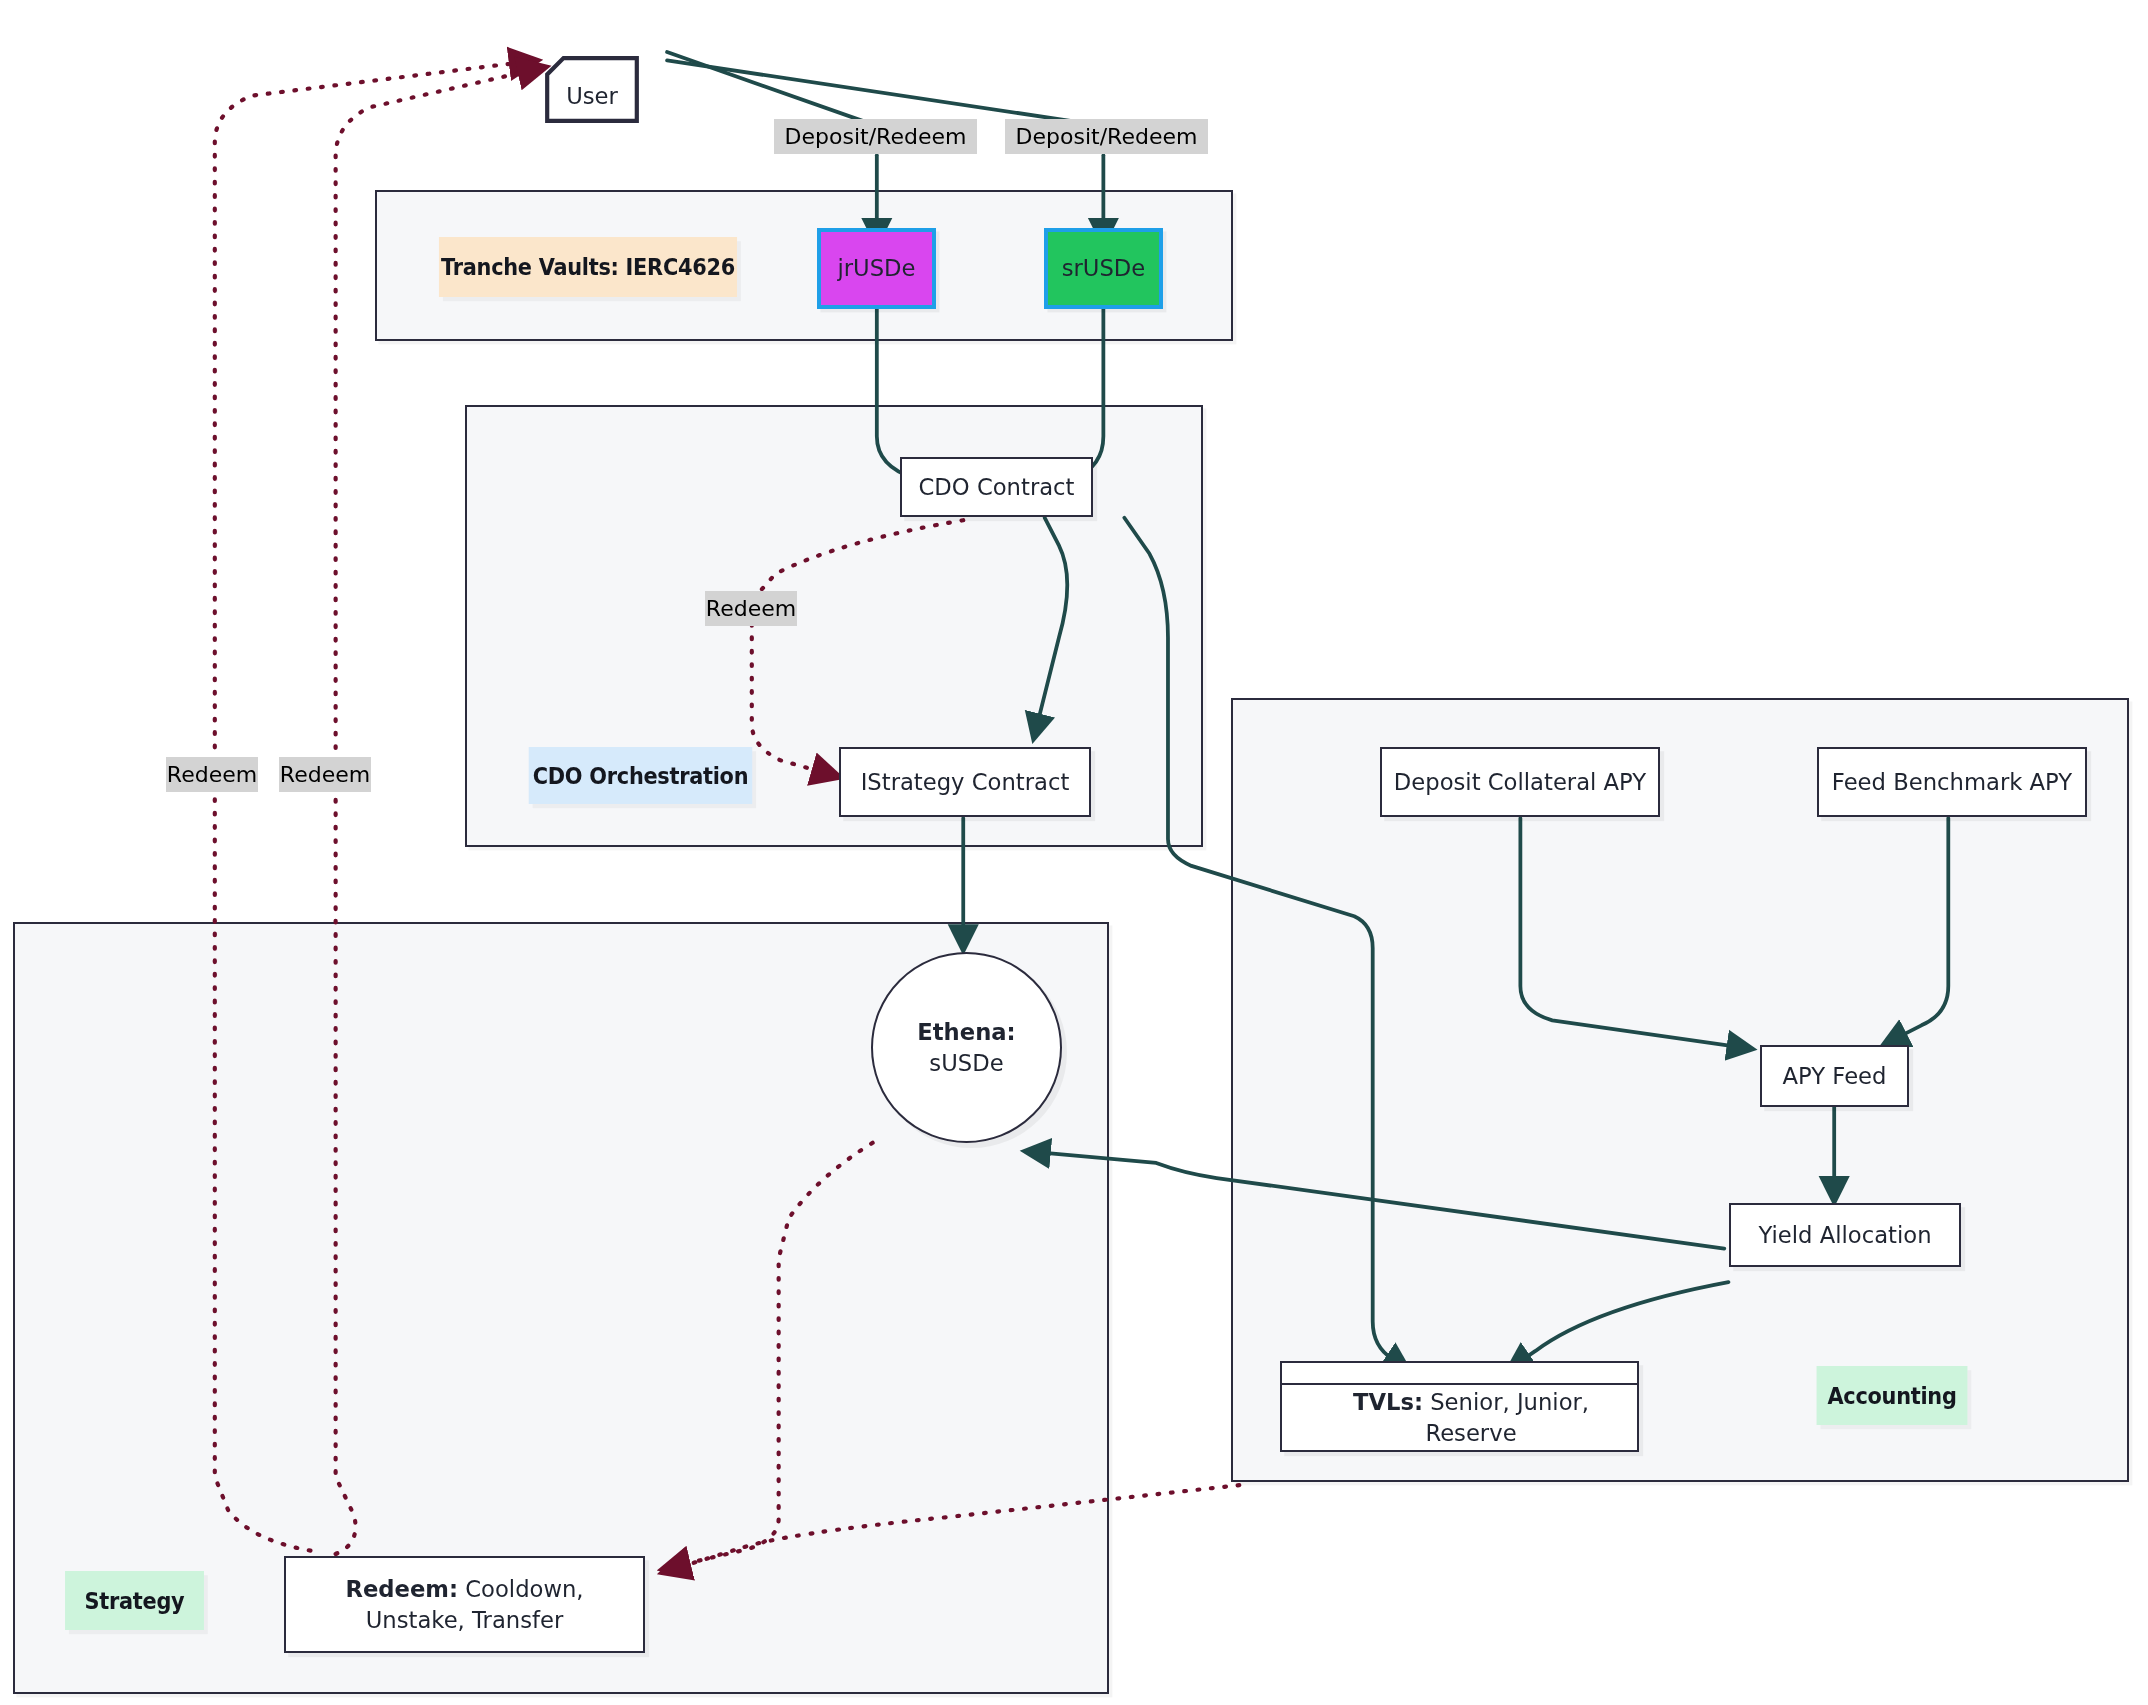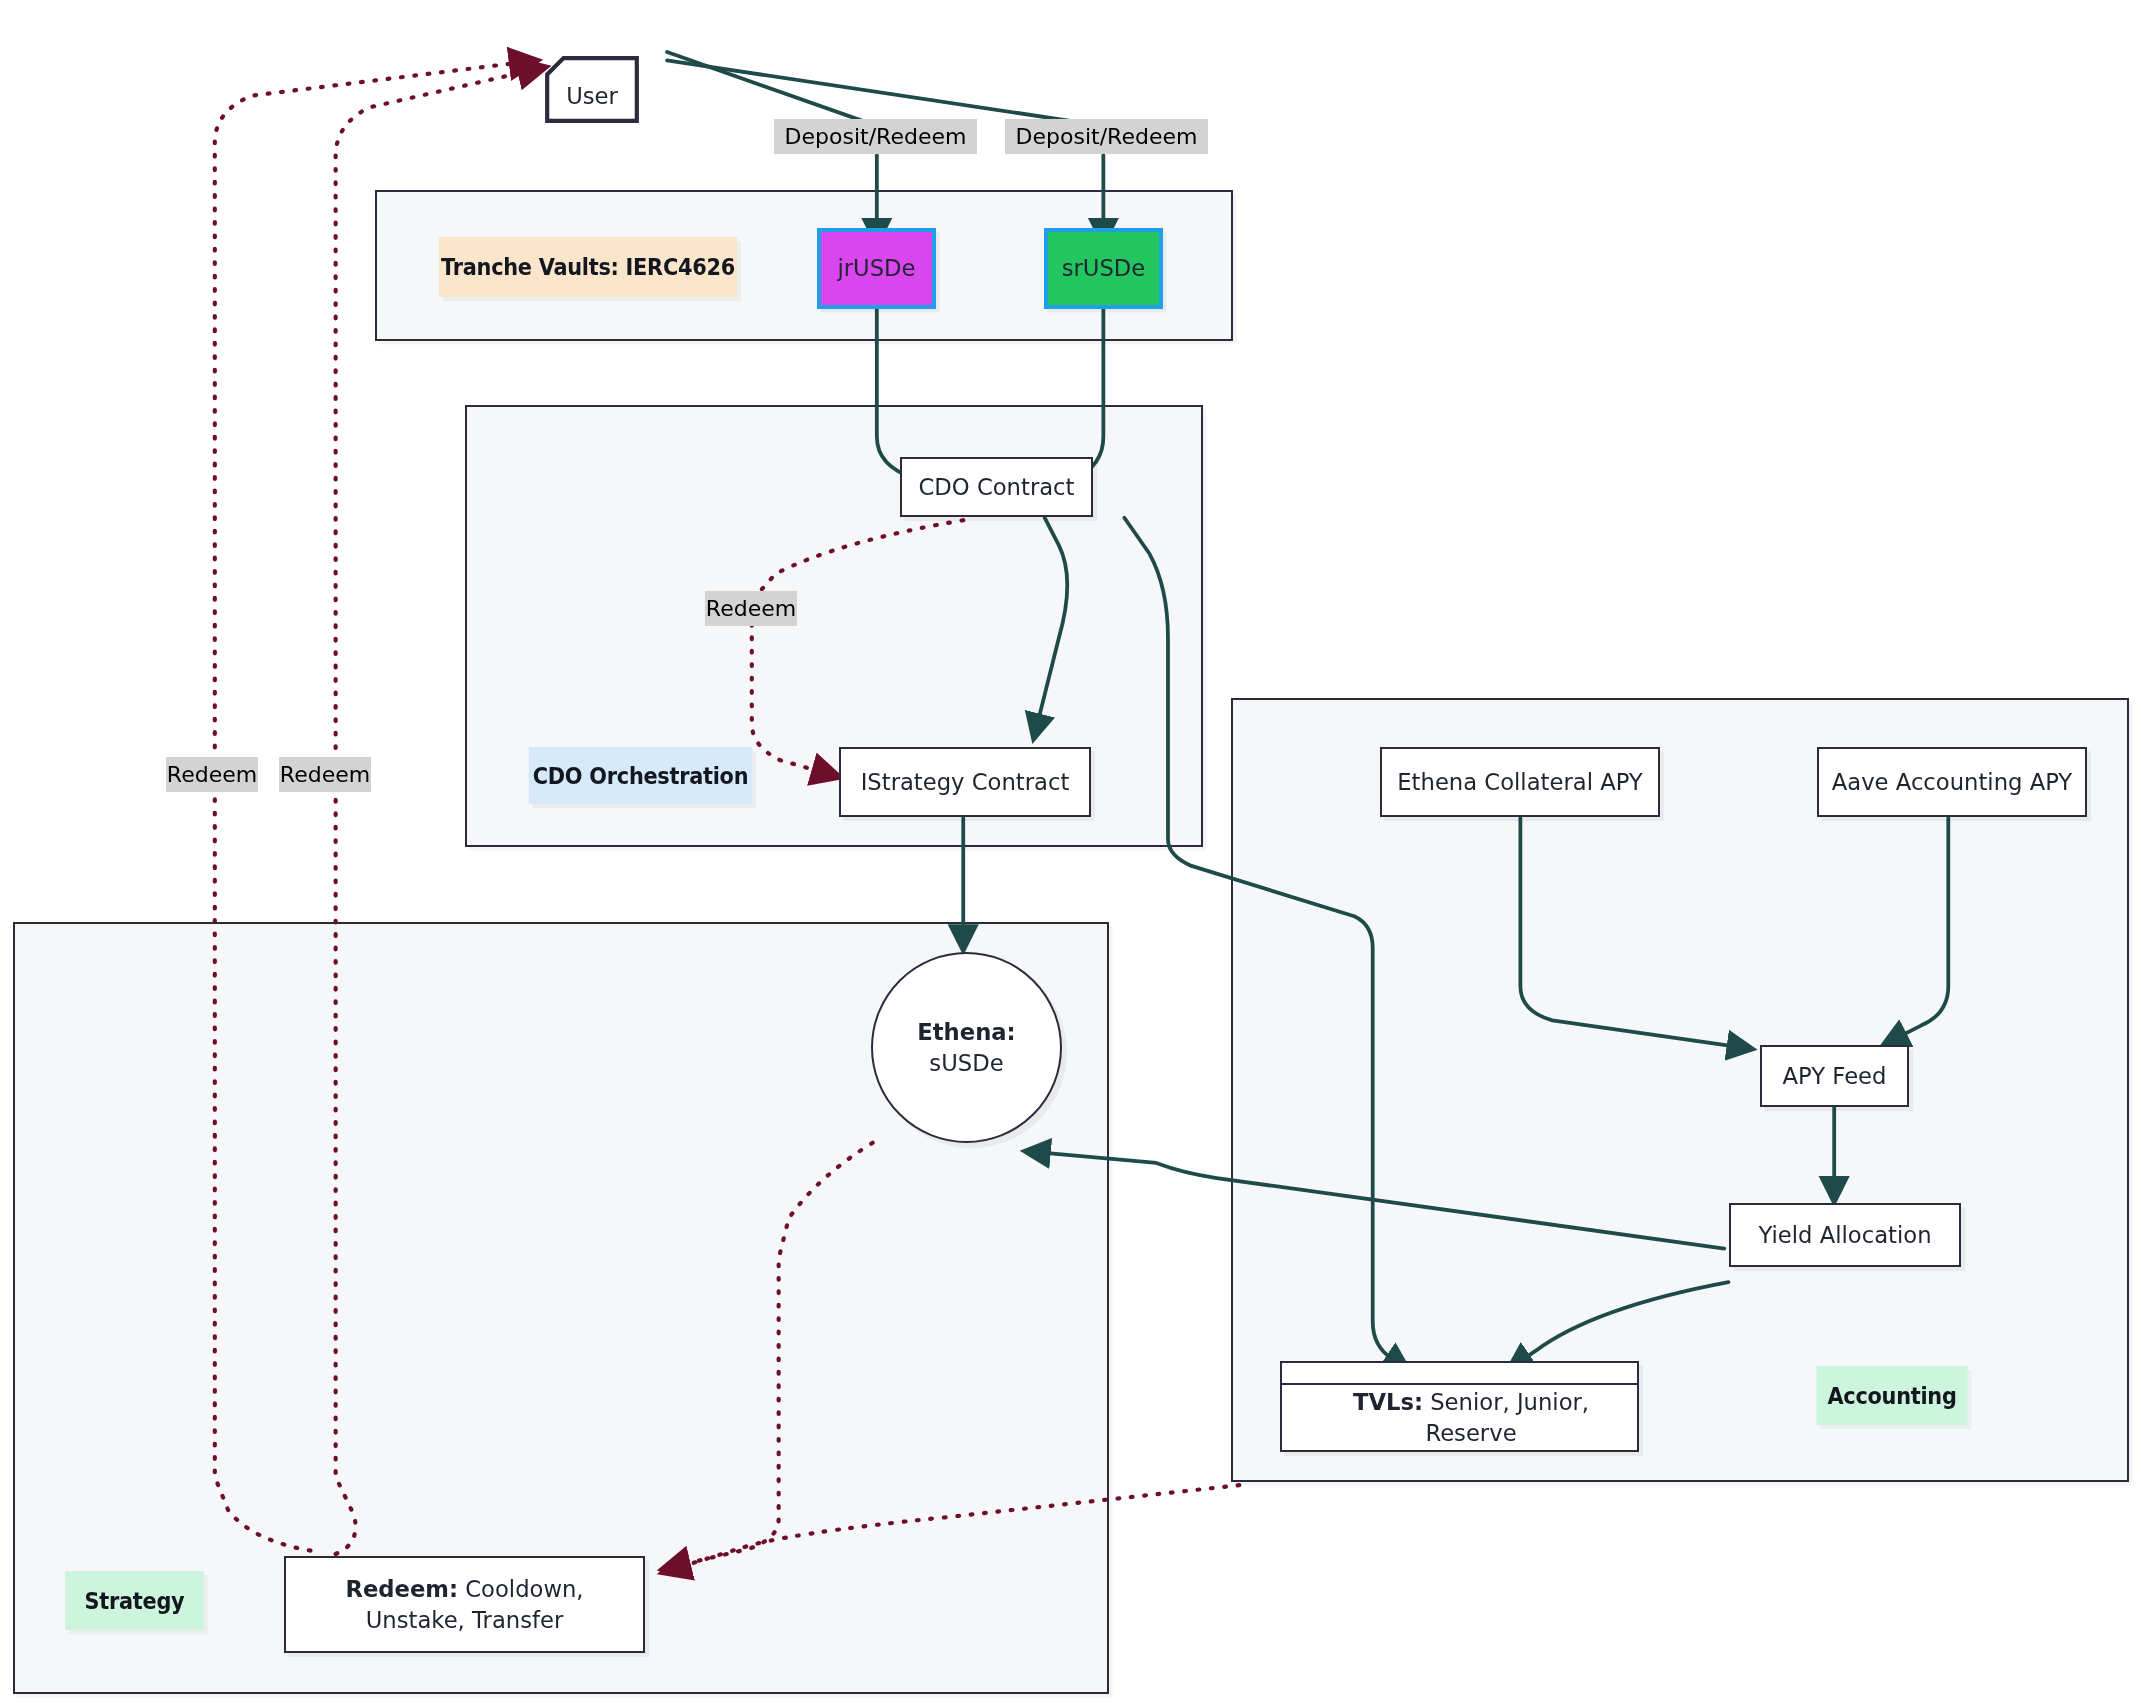--- a/index.html
+++ b/index.html
@@ -155,24 +155,24 @@
   <div class="node" style="left:839px;top:747px;width:252px;height:70px;">
     <span>IStrategy Contract</span>
   </div>
 
   <div class="node circle" style="left:871px;top:952px;width:191px;height:191px;flex-direction:column;">
     <span style="font-weight:bold;">Ethena:</span>
     <span>sUSDe</span>
   </div>
 
   <div class="node" style="left:1380px;top:747px;width:280px;height:70px;">
-    <span>Ethena Collateral APY</span>
+    <span>Deposit Collateral APY</span>
   </div>
   <div class="node" style="left:1817px;top:747px;width:270px;height:70px;">
-    <span>Aave Accounting APY</span>
+    <span>Feed Benchmark APY</span>
   </div>
   <div class="node" style="left:1760px;top:1045px;width:149px;height:62px;">
     <span>APY Feed</span>
   </div>
   <div class="node" style="left:1729px;top:1203px;width:232px;height:64px;">
     <span>Yield Allocation</span>
   </div>
 
   <div class="node db" style="left:1280px;top:1361px;width:359px;height:91px;">
     <div class="db-top"></div>

